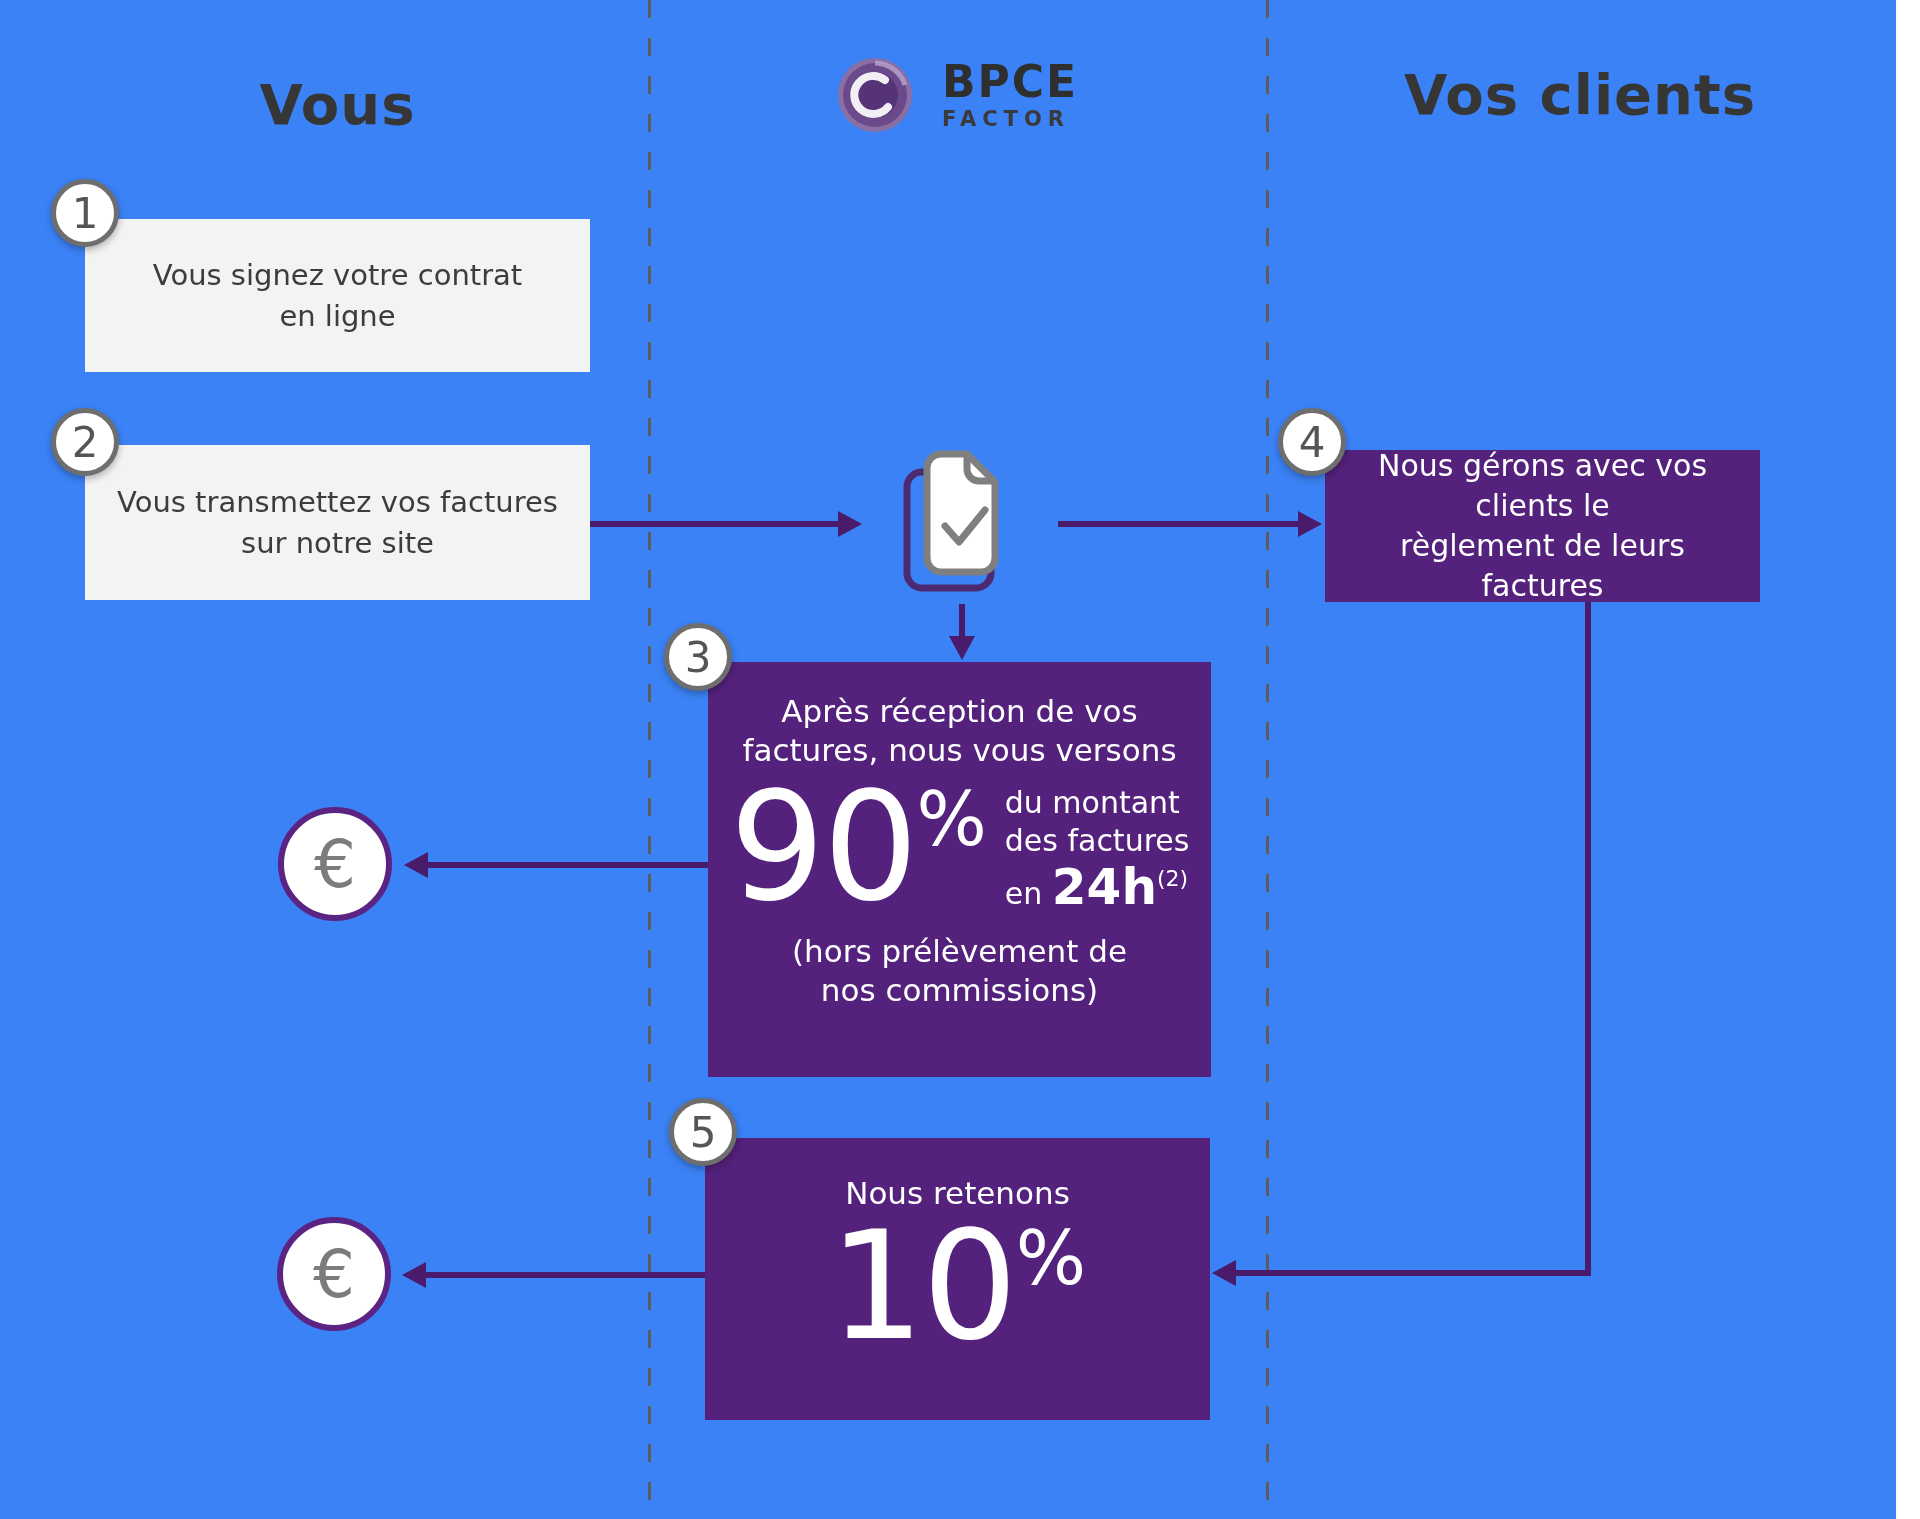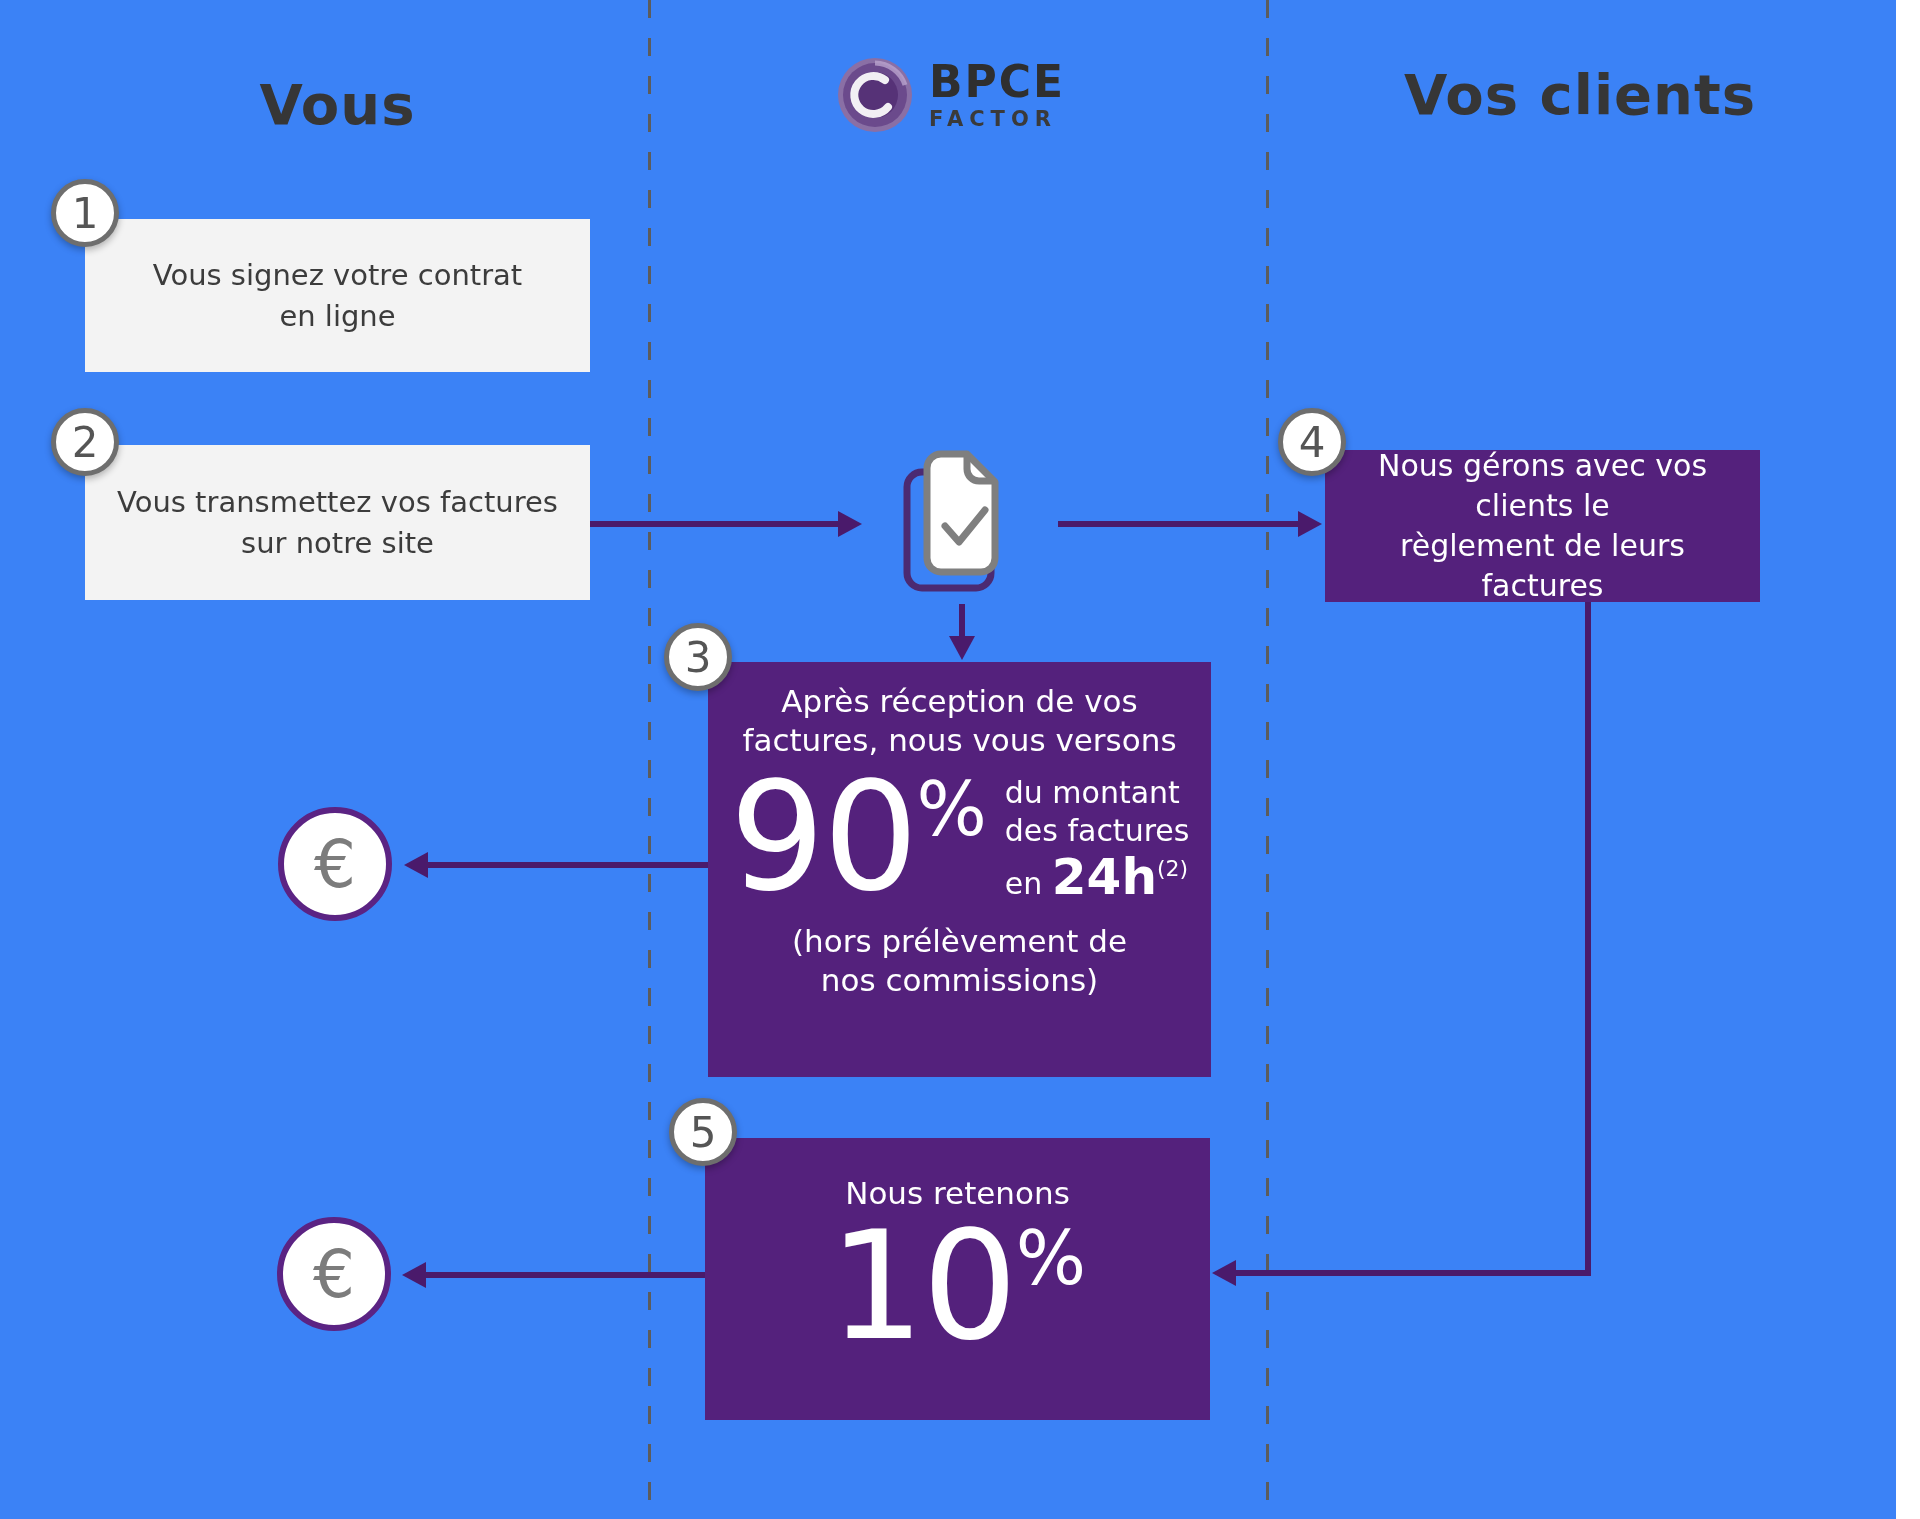--- a/index.html
+++ b/index.html
@@ -16,21 +16,21 @@
   *{box-sizing:border-box;margin:0;padding:0;}
   body{background:#fff;font-family:"DejaVu Sans",sans-serif;}
   .canvas{position:relative;width:1896px;height:1519px;background:#3b82f6;overflow:hidden;}
 
   .vline{position:absolute;top:0;width:3px;height:1519px;
          background:repeating-linear-gradient(to bottom,var(--dash) 0 18px,transparent 18px 38px);}
 
   .col-title{position:absolute;font-size:56px;font-weight:bold;color:var(--dark);
              text-align:center;letter-spacing:1px;}
 
-  .logo{position:absolute;display:flex;align-items:center;gap:14px;}
+  .logo{position:absolute;display:flex;align-items:center;gap:27px;}
   .logo-text .brand{font-size:44px;font-weight:bold;color:#2f2f2f;letter-spacing:2px;line-height:1;}
   .logo-text .sub{font-size:21px;font-weight:bold;color:#3a3a3a;letter-spacing:6px;margin-top:3px;}
 
   .num-circle{position:absolute;width:68px;height:68px;border:5px solid var(--circleStroke);
               border-radius:50%;background:#fff;display:flex;align-items:center;justify-content:center;
               font-size:42px;color:#555;z-index:6;box-shadow:0 3px 7px rgba(0,0,0,.28);}
 
   .gray-box{position:absolute;background:var(--grayBox);color:#3c3c3c;font-size:29px;line-height:41px;
             display:flex;flex-direction:column;align-items:center;justify-content:center;
             text-align:center;z-index:2;}
@@ -127,21 +127,21 @@
   </div>
 
   <div class="vlineSolid" style="left:1585px;top:602px;height:674px;"></div>
   <div class="hline" style="left:1230px;top:1270px;width:361px;"></div>
   <div class="ah ah-left" style="left:1212px;top:1260px;"></div>
 
   <div class="num-circle" style="left:664px;top:623px;">
     <span>3</span>
   </div>
   <div class="purple-box" style="left:708px;top:662px;width:503px;height:415px;">
-    <div class="p-intro" style="padding-top:20px;">
+    <div class="p-intro" style="padding-top:30px;">
       <div>Après réception de vos</div>
       <div>factures, nous vous versons</div>
     </div>
     <div class="big-row" style="margin-top:8px;">
       <span class="big-num">90</span>
       <span class="big-pct">%</span>
       <div class="side-col" style="margin-left:18px;margin-top:6px;">
         <div>du montant</div>
         <div>des factures</div>
         <div>

